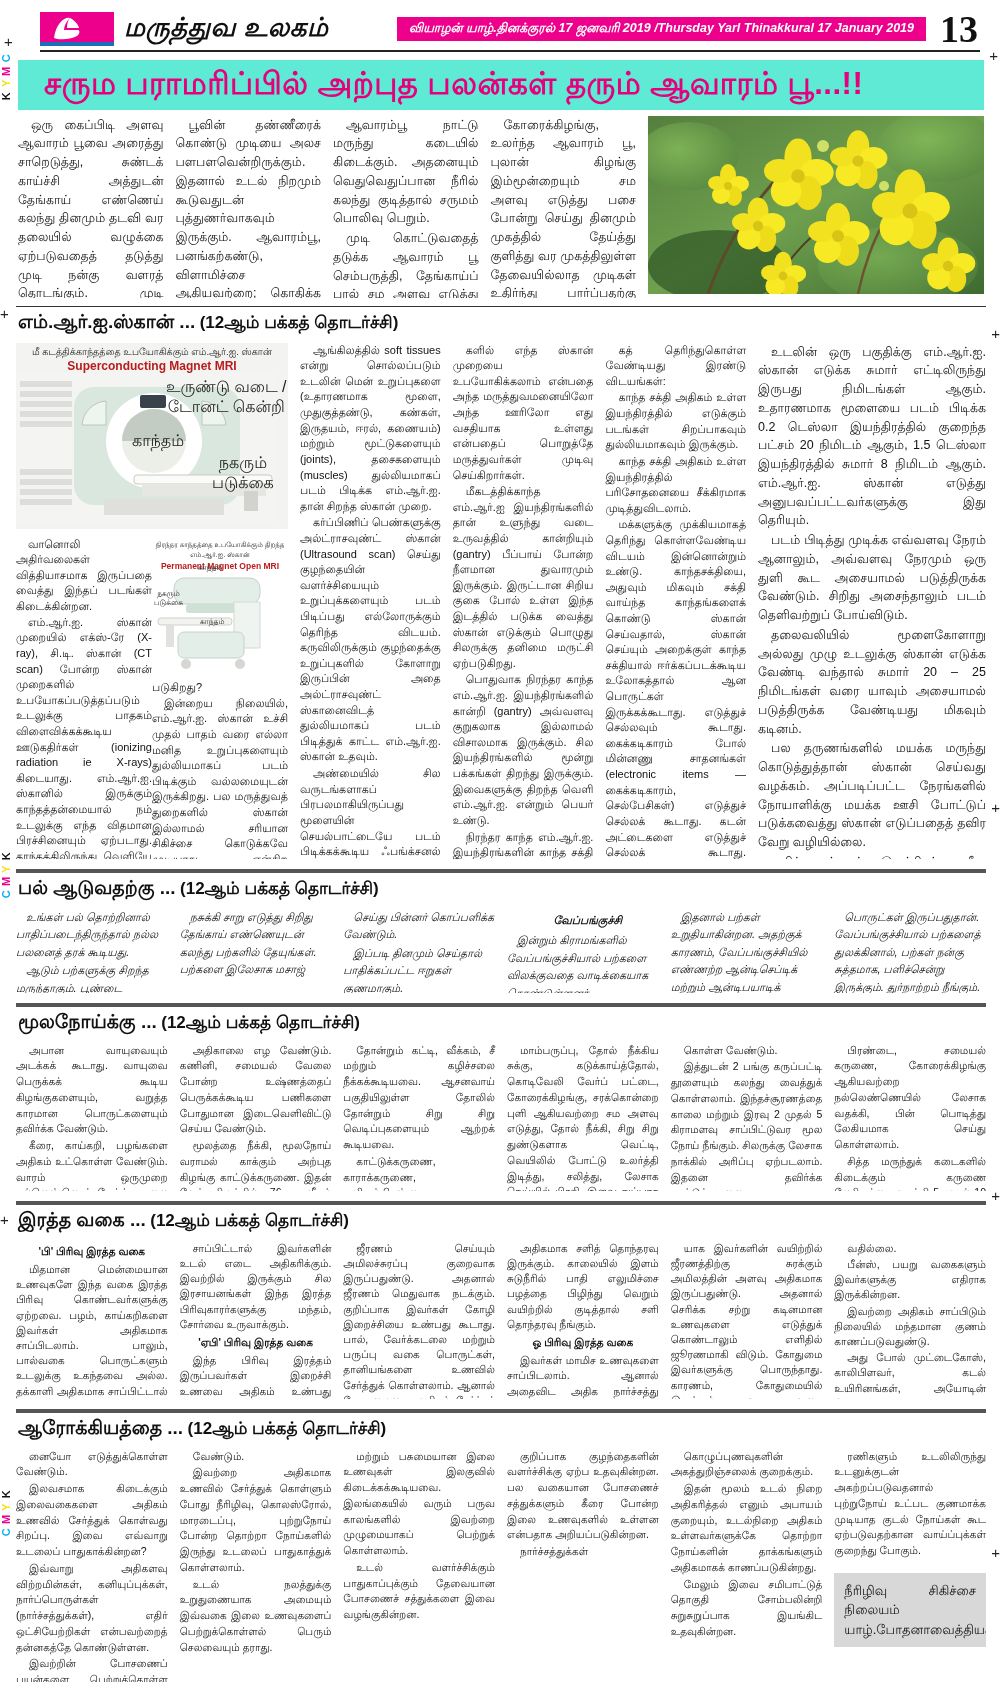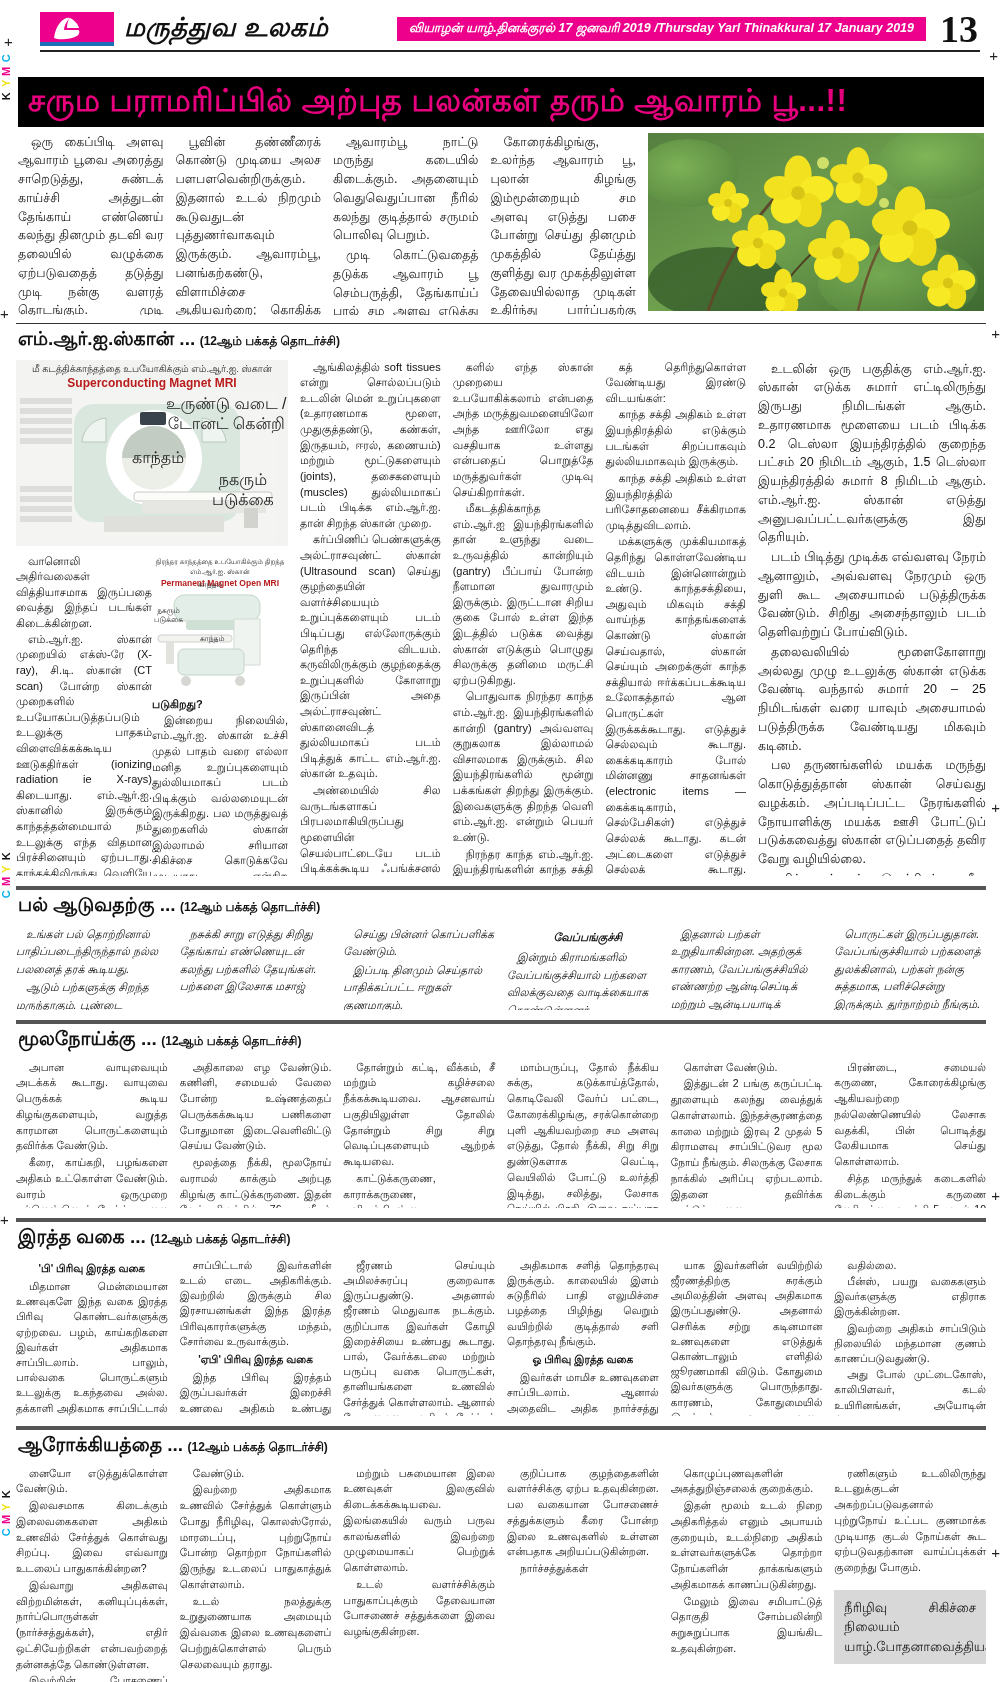--- a/index.html
+++ b/index.html
@@ -14,33 +14,33 @@
 
   
   .masthead{display:flex;align-items:center;height:42px;border-bottom:2px solid #222;margin:2px 6px 0 24px;}
   .logo{width:74px;height:34px;flex:none;margin-right:10px;}
   .paper-title{font-size:26px;font-weight:bold;font-style:italic;letter-spacing:.5px;flex:none;}
   .mast-spacer{flex:1;}
   .date-bar{background:#ec008c;color:#fff;font-size:12.5px;font-weight:bold;font-style:italic;padding:4px 12px;white-space:nowrap;flex:none;margin-right:8px;}
   .page-number{font-family:"Liberation Serif",serif;font-size:38px;font-weight:bold;line-height:1;flex:none;padding:0 2px 0 6px;}
 
   
-  .headline-bar{background:#000000;margin:25px 2px 6px 2px;padding:6px 10px 8px 10px;}
+  .headline-bar{background:#5eead4;margin:8px 2px 6px 2px;padding:6px 10px 8px 26px;}
   .headline-bar h1{margin:0;font-size:31px;line-height:1.15;color:#e6007d;font-weight:bold;letter-spacing:.5px;}
 
   
   .cols{display:flex;gap:12px;}
   .col{flex:1;min-width:0;text-align:justify;}
   .col p{margin:0 0 1px 0;text-indent:13px;}
   .col p.bc{font-weight:bold;text-align:center;text-indent:0;margin:3px 0;}
   .rule-thin{border:0;border-top:1.5px solid #333;margin:8px 0 4px 0;}
   .rule-thick{border:0;border-top:4px solid #555;margin:10px 0 4px 0;}
   .story-head{margin:2px 0 8px 2px;}
   .story-head .t{font-size:19px;font-weight:bold;}
-  .story-head .cont{font-size:12px;font-weight:bold;}
+  .story-head .cont{font-size:17px;font-weight:bold;}
 
   
   .lead-body{display:flex;gap:12px;margin:4px 2px 8px 2px;}
   .lead-body .col{font-size:12.5px;line-height:1.5;height:182px;overflow:hidden;}
   .lead-photo{flex:none;width:336px;height:178px;background:#4c7a3c;position:relative;overflow:hidden;}
 
   
   .mri-body{height:516px;overflow:hidden;}
   .mri-body .col{font-size:11px;line-height:1.42;}
   .mri-body .col.wide{flex:1.62;font-size:12.5px;line-height:1.5;}
@@ -49,21 +49,21 @@
   .figcap-ta{font-size:9.5px;text-align:center;padding-top:3px;color:#222;}
   .figcap-en{font-size:12px;font-weight:bold;text-align:center;color:#b91c1c;}
   .figlabel{position:absolute;font-size:16px;color:#222;white-space:pre-line;line-height:1.25;text-align:center;}
   .fig2wrap{position:relative;background:#fff;}
   .fig2wrap .figcap-ta{font-size:7px;}
   .fig2wrap .figcap-en{font-size:8.5px;}
   .fig2wrap .figlabel{font-size:7.5px;}
   .mri-sub{display:flex;margin-top:8px;}
   .mri-sub .subcol{flex:1;min-width:0;font-size:11px;line-height:1.42;text-align:justify;}
   .mri-sub .subcol p{margin:0;text-indent:12px;}
-  .mri-sub .subcol p.b{font-weight:bold;text-indent:0;}
+  .mri-sub .subcol p.b{font-weight:normal;text-indent:0;}
 
   
   .teeth-body{height:84px;overflow:hidden;font-style:italic;}
   .teeth-body .col{font-size:11px;line-height:1.6;text-align:left;}
   .teeth-body .col p{text-indent:10px;}
 
   
   .piles-body{height:148px;overflow:hidden;}
   .piles-body .col{font-size:10.5px;line-height:1.5;}
   .blood-body{height:158px;overflow:hidden;}

